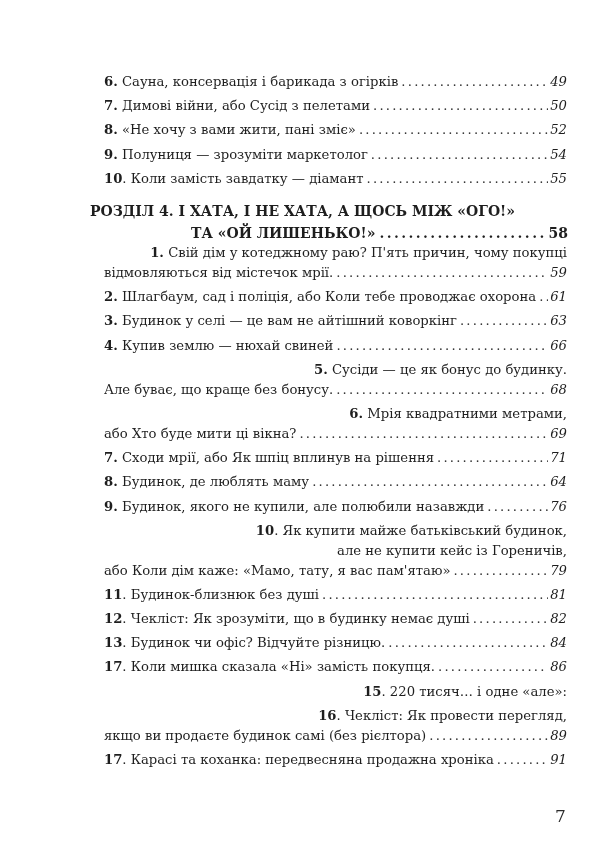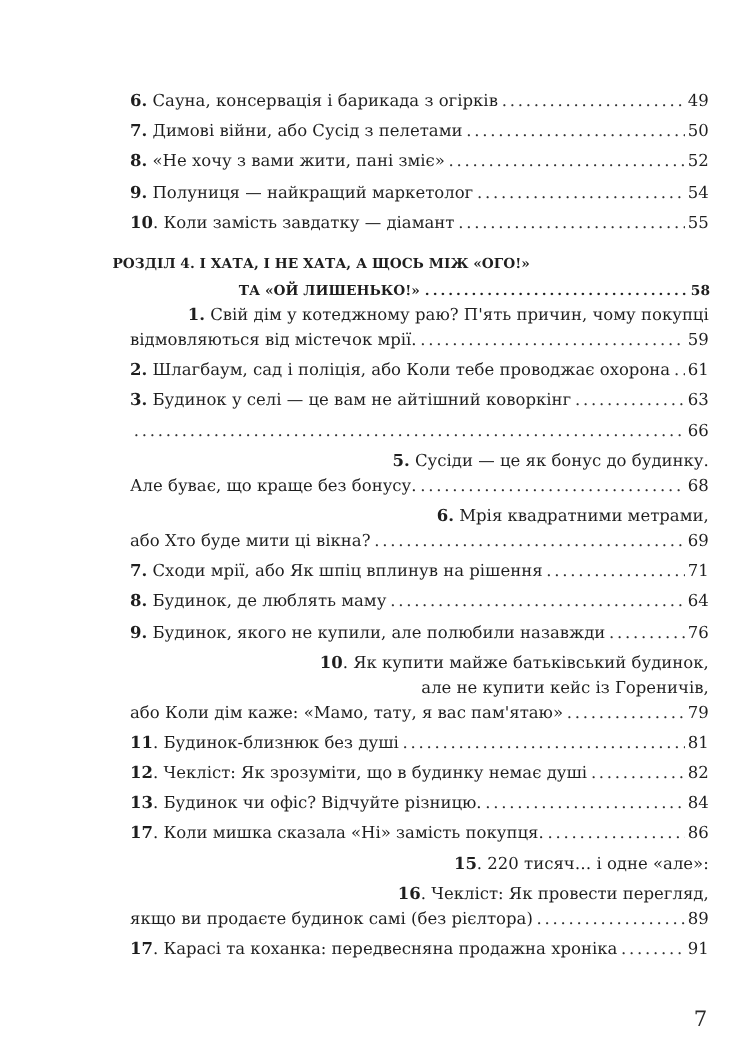--- a/index.html
+++ b/index.html
@@ -52,31 +52,32 @@
       letter-spacing: 2.2px;
       margin: 0 2px 0 3px;
       color: #333;
     }
     .toc-item .last-line .dots::before {
       content: "........................................................................................................................................................................";
     }
     .toc-item .last-line .pg {
       flex: 0 0 auto;
       text-align: left;
+      font-style: italic;
     }
     .num {
       font-weight: bold;
     }
     .chapter {
       position: absolute;
       left: 63px;
       top: 200px;
       width: 478px;
       font-weight: bold;
-      font-size: 11px;
+      font-size: 14px;
       line-height: 22px;
       text-transform: none;
     }
     .chapter .line1 {
       display: block;
       white-space: nowrap;
     }
     .chapter .line2 {
       display: flex;
       align-items: flex-start;
@@ -124,21 +125,21 @@
       </div>
       <div class="toc-item">
         <span class="last-line">
           <span class="txt"><span class="num">8.</span> <span>«Не хочу з вами жити, пані змiє»</span></span>
           <span class="dots"></span>
           <span class="pg">52</span>
         </span>
       </div>
       <div class="toc-item">
         <span class="last-line">
-          <span class="txt"><span class="num">9.</span> <span>Полуниця — найкращий маркетолог</span></span>
+          <span class="txt"><span class="num">9.</span> <span>Полуниця — зрозуміти маркетолог</span></span>
           <span class="dots"></span>
           <span class="pg">54</span>
         </span>
       </div>
       <div class="toc-item">
         <span class="last-line">
           <span class="txt"><span class="num">10</span><span>. Коли замість завдатку — діамант</span></span>
           <span class="dots"></span>
           <span class="pg">55</span>
         </span>
@@ -172,20 +173,21 @@
       </div>
       <div class="toc-item">
         <span class="last-line">
           <span class="txt"><span class="num">3.</span> <span>Будинок у селі — це вам не айтішний коворкінг</span></span>
           <span class="dots"></span>
           <span class="pg">63</span>
         </span>
       </div>
       <div class="toc-item">
         <span class="last-line">
+          <span class="txt"><span class="num">4.</span> <span>Купив землю — нюхай свиней</span></span>
           <span class="dots"></span>
           <span class="pg">66</span>
         </span>
       </div>
       <div class="toc-item">
         <span class="line"><span class="txt"><span class="num">5.</span> <span>Сусіди — це як бонус до будинку.</span></span></span>
         <span class="last-line">
           <span class="txt"><span>Але буває, що краще без бонусу.</span></span>
           <span class="dots"></span>
           <span class="pg">68</span>

